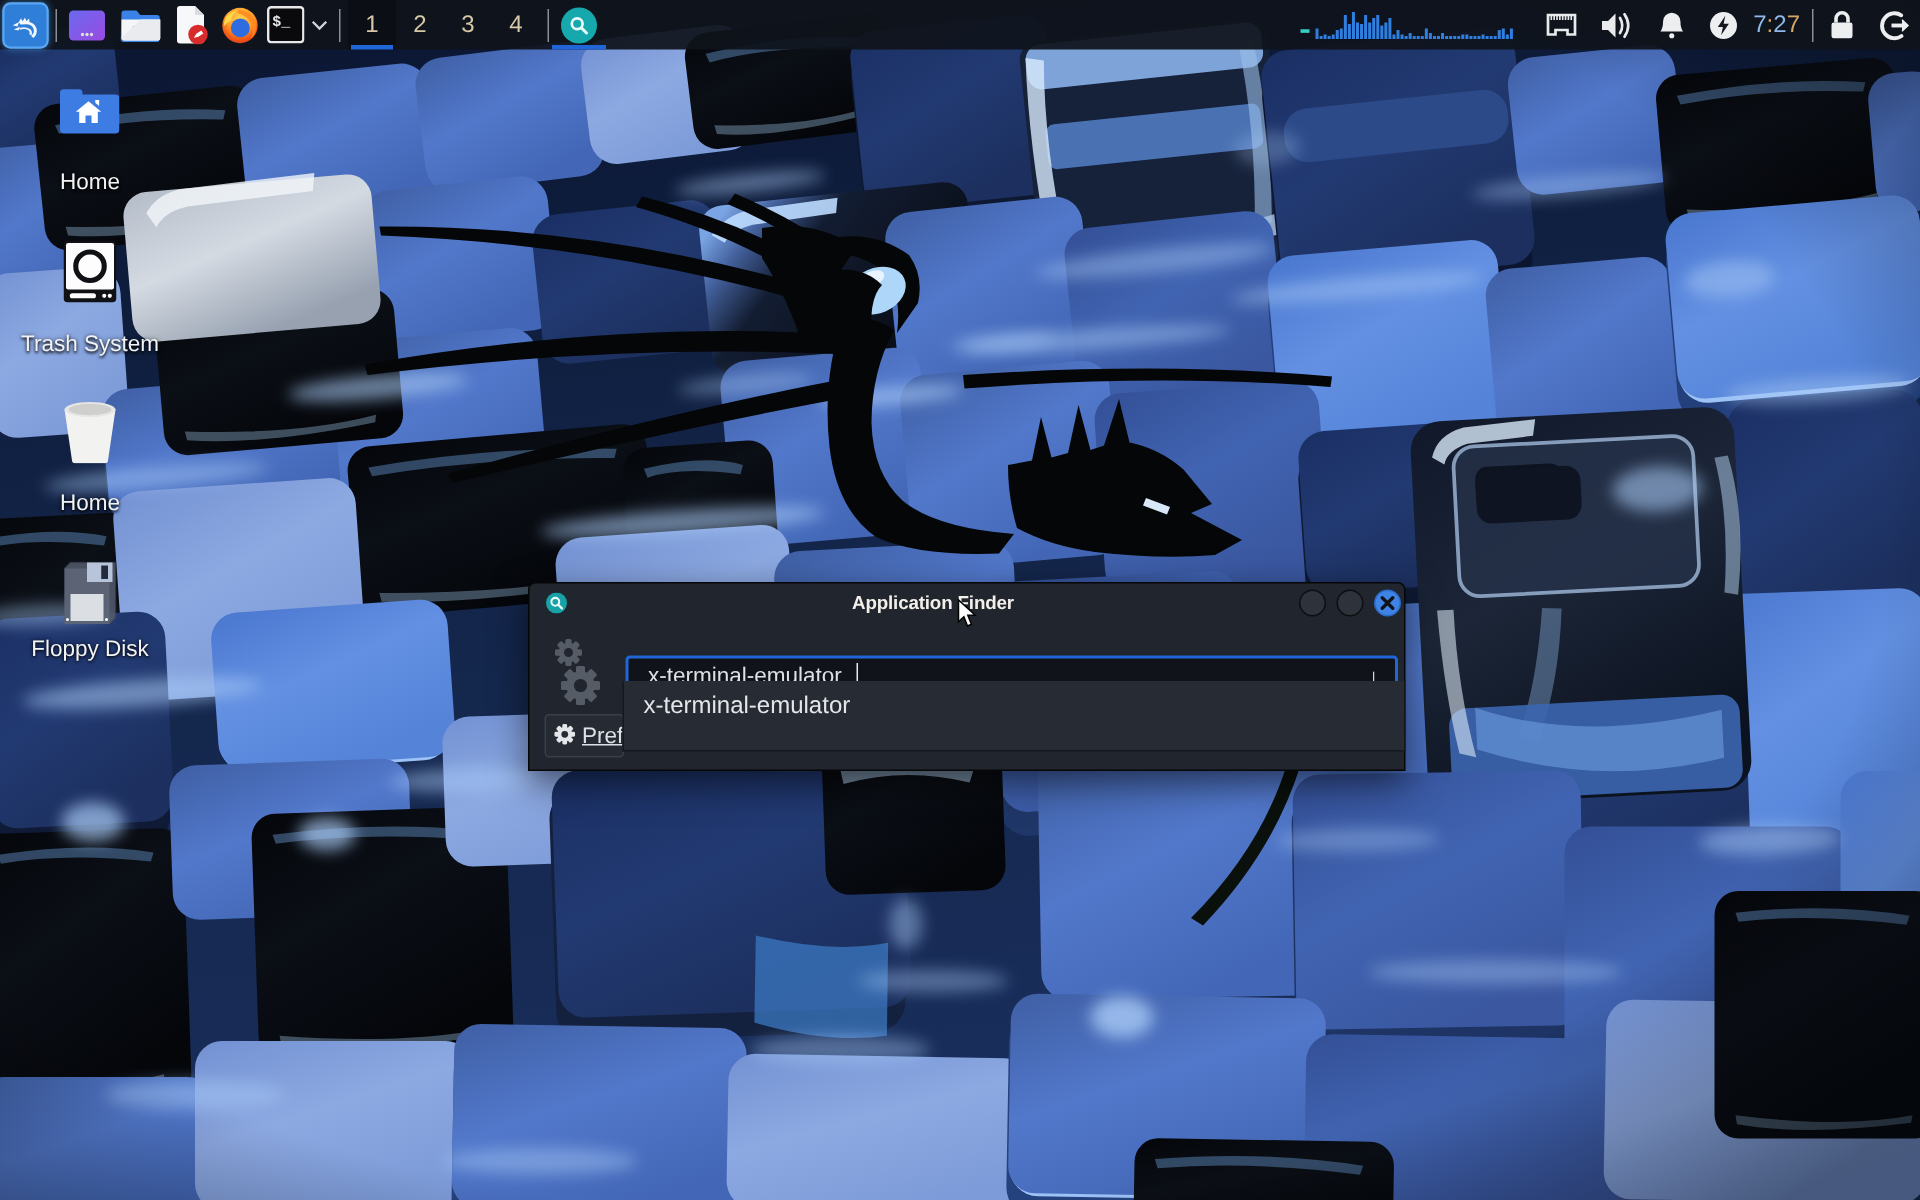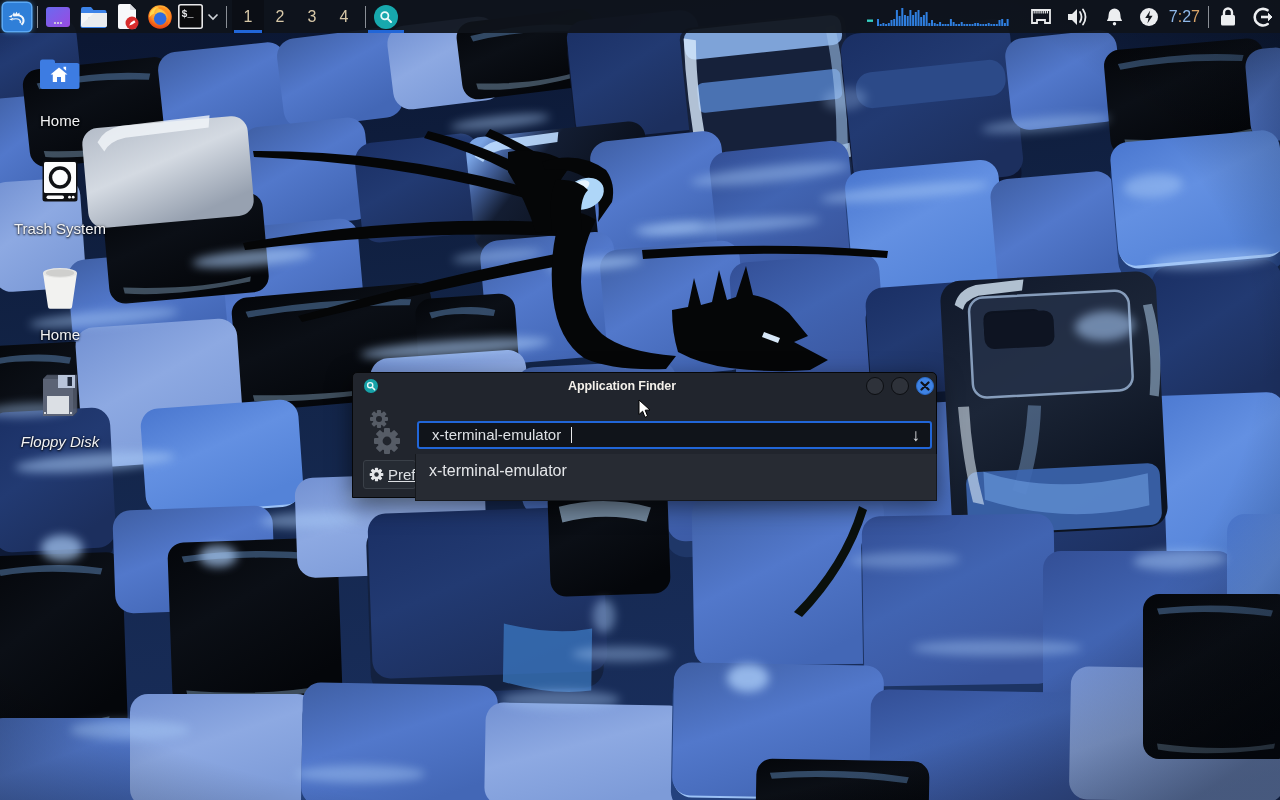--- a/index.html
+++ b/index.html
@@ -13,21 +13,21 @@
 .ws.active:after { content:""; position:absolute; left:2px; right:2px; bottom:0; height:3px; background:#2166d8; }
 .launch-active:after { content:""; position:absolute; left:-3px; right:-3px; bottom:0; height:3px; background:#2166d8; }
 .launch-active { position:relative; width:36px; }
 #tray { margin-left:auto; display:flex; align-items:center; height:33px; }
 #clock { color:#cfd3d8; font-size:16px; margin-left:10px; letter-spacing:0px; }
 #clock .b { color:#8fb8e8; } #clock .o { color:#d8a468; }
 
 .dicon { position:absolute; width:120px; text-align:center; z-index:10; }
 .dicon .lbl { color:#f2f3f5; font-size:15px; text-shadow:0 1px 2px rgba(0,0,0,0.9), 0 0 3px rgba(0,0,0,0.6); margin-top:4px; }
 
-#win { position:absolute; left:352px; top:372px; width:585px; height:126px; background:#21252d; border:1px solid #060709; border-radius:5px 5px 0 0; z-index:100; box-shadow:0 8px 24px rgba(0,0,0,0.55); }
+#win { position:absolute; left:352px; top:388px; width:585px; height:126px; background:#21252d; border:1px solid #060709; border-radius:5px 5px 0 0; z-index:100; box-shadow:0 8px 24px rgba(0,0,0,0.55); }
 #titlebar { position:relative; height:26px; }
 #title { position:absolute; left:30px; right:75px; top:0; height:26px; line-height:27px; text-align:center; color:#f3f0ea; font-size:12.5px; font-weight:bold; letter-spacing:-0.1px; }
 #wbtns { position:absolute; right:2px; top:4px; display:flex; gap:7px; }
 .wbtn { width:18px; height:18px; border-radius:50%; background:#2e323a; border:1px solid #0c0e12; }
 .wbtn.close { background:#3f83e4; border-color:#2a6ac8; display:flex; align-items:center; justify-content:center; }
 #winicon { position:absolute; left:11px; top:6px; }
 #entry { position:absolute; left:64px; top:48px; width:515px; height:28px; background:#10141a; border:2px solid #2166d8; border-radius:3px; color:#dde0e4; font-size:15px; line-height:24px; padding-left:13px; }
 #entry .cursor { display:inline-block; width:1px; height:16px; background:#e8eaec; vertical-align:-3px; margin-left:10px; }
 #entry .darr { position:absolute; right:10px; top:1px; color:#e8eaec; font-size:17px; }
 #gears { position:absolute; left:8px; top:34px; }
@@ -491,21 +491,21 @@
     </svg><div class="lbl" style="margin-top:13px;">Home</div></div>
 <div class="dicon" style="left:0px; top:373px;"><svg width="38" height="43" viewBox="0 0 38 43">
       <path d="M2,6 l4,-4 h30 v37 l-4,4 h-30 z" fill="#555d6e" opacity="0.85"></path>
       <path d="M2,6 l4,-4 h30 v37 l-4,4" fill="none" stroke="#3a4150" stroke-width="1" opacity="0.6"></path>
       <rect x="2" y="6" width="30" height="37" fill="#5d6578" opacity="0.9"></rect>
       <rect x="17" y="2" width="17" height="13" fill="#b8c4da"></rect>
       <rect x="26.5" y="4" width="4.5" height="9" fill="#232c3e"></rect>
       <rect x="6" y="23" width="22" height="18" fill="#e6e9ee" opacity="0.92"></rect>
       <circle cx="4" cy="40" r="1" fill="#fff"></circle>
       <circle cx="30" cy="40" r="1" fill="#fff"></circle>
-    </svg><div class="lbl" style="margin-top:13px;font-style:italic;">Floppy Disk</div></div>
+    </svg><div class="lbl" style="margin-top:3px;">Floppy Disk</div></div>
 
 <div id="win">
   <div id="titlebar">
     <div id="winicon"><svg width="14" height="14" viewBox="0 0 14 14">
           <circle cx="7" cy="7" r="7" fill="#17a2a8"></circle>
           <circle cx="6.2" cy="6.2" r="2.6" fill="none" stroke="#eafafa" stroke-width="1.4"></circle>
           <line x1="8.2" y1="8.2" x2="10.6" y2="10.6" stroke="#eafafa" stroke-width="1.5" stroke-linecap="round"></line>
         </svg></div>
     <div id="title">Application Finder</div>
     <div id="wbtns">

